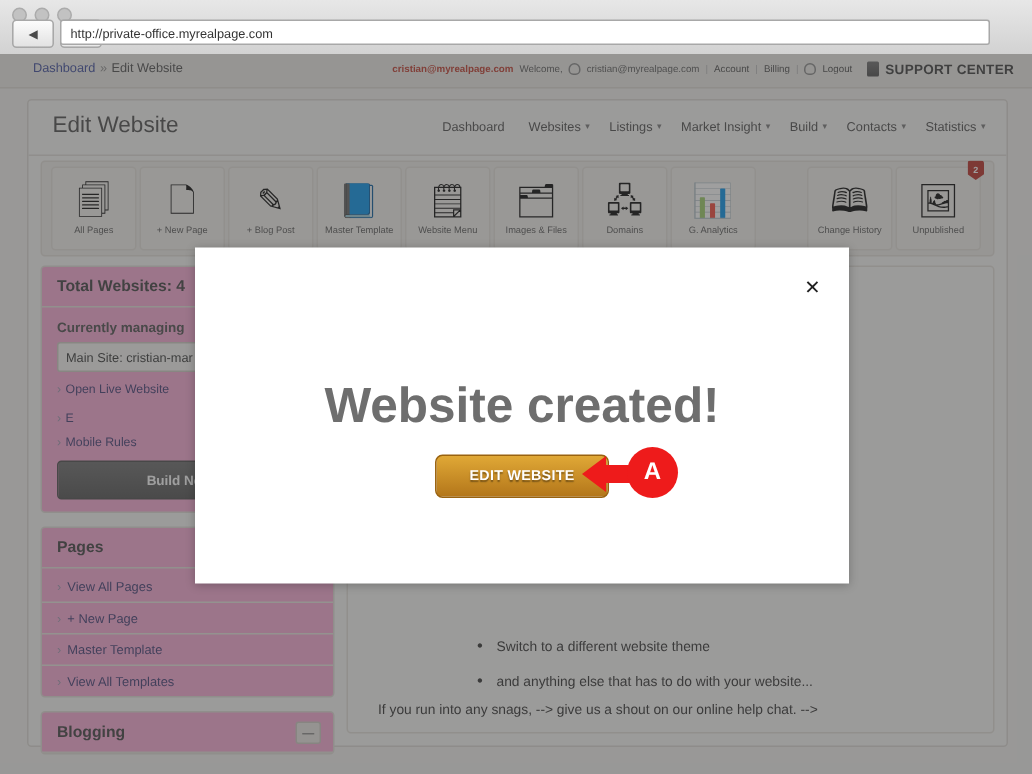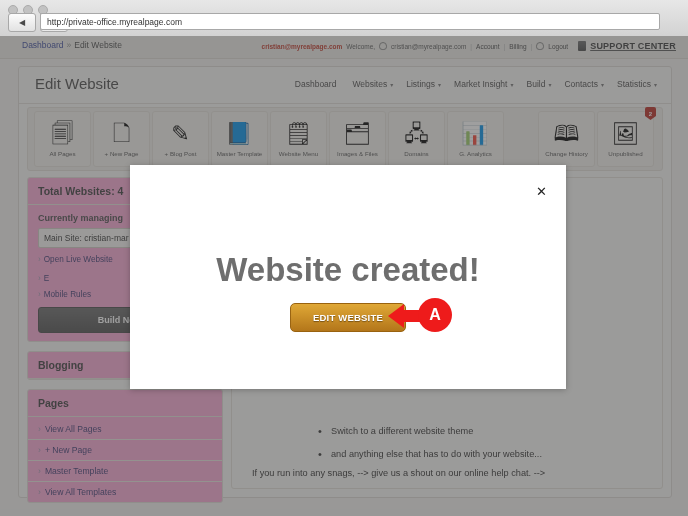--- a/index.html
+++ b/index.html
@@ -39,21 +39,21 @@
 
   .topstrip{position:relative;height:22px;background:#eceae6;border-bottom:1px solid #ddd9d4;}
   .crumb{position:absolute;left:22px;top:4px;font-size:8.5px;color:#4b4b4b;white-space:nowrap;}
   .crumb .lnk{color:#3b4a9c;}
   .crumb .sep{color:#8a8a8a;padding:0 3px;}
   .acct{position:absolute;right:12px;top:5px;display:flex;align-items:center;gap:4px;font-size:6.5px;color:#5a5a5a;white-space:nowrap;}
   .acct .mail{color:#c0392b;font-weight:bold;}
   .acct .bar{color:#b5b5b5;}
   .acct .lnk{color:#4a4a4a;}
   .personicon{display:inline-block;width:6px;height:6px;border:1px solid #888;border-radius:50% 50% 40% 40%;}
-  .sup{display:flex;align-items:center;gap:4px;margin-left:6px;text-decoration:underline;}
+  .sup{display:flex;align-items:center;gap:4px;margin-left:6px;}
   .supicon{width:8px;height:10px;background:linear-gradient(#6d6d6d,#4a4a4a);border-radius:1px;}
   .suptxt{font-size:9px;font-weight:bold;color:#3a3a3a;letter-spacing:.2px;}
 
   
   .card{position:absolute;left:18px;top:30px;width:652px;height:430px;background:#f7f6f4;border:1px solid #dcd8d3;border-radius:3px;}
   .cardhead{position:relative;height:36px;border-bottom:1px solid #e0dcd7;}
   .apptitle{position:absolute;left:16px;top:8px;font-size:15px;color:#4a4a4a;}
   .mainnav{position:absolute;right:14px;top:12px;display:flex;gap:13px;font-size:8.5px;color:#4a4a4a;white-space:nowrap;}
   .mainnav .mi{display:flex;align-items:center;gap:3px;}
   .caret{font-size:6px;color:#777;}
@@ -253,33 +253,33 @@
               <span class="lk">E</span>
             </div>
             <div class="linkrow">
               <span class="lk">Mobile Rules</span>
             </div>
             <div class="darkbtn">Build New W</div>
           </div>
         </div>
 
         <div class="panel">
-          <div class="ptitle">
-            <span>Blogging</span>
-            <span class="collapse">—</span>
-          </div>
-        </div>
-
-        <div class="panel">
           <div class="ptitle">Pages</div>
           <div class="navlist">
             <div class="navitem">View All Pages</div>
             <div class="navitem">+ New Page</div>
             <div class="navitem">Master Template</div>
             <div class="navitem">View All Templates</div>
+          </div>
+        </div>
+
+        <div class="panel">
+          <div class="ptitle">
+            <span>Blogging</span>
+            <span class="collapse">—</span>
           </div>
         </div>
       </div>
 
       <div class="rightcol">
         <ul class="bullets">
           <li class="bul">Switch to a different website theme</li>
           <li class="bul">and anything else that has to do with your website...</li>
         </ul>
         <div class="snag">If you run into any snags, --&gt; give us a shout on our online help chat. --&gt;</div>

